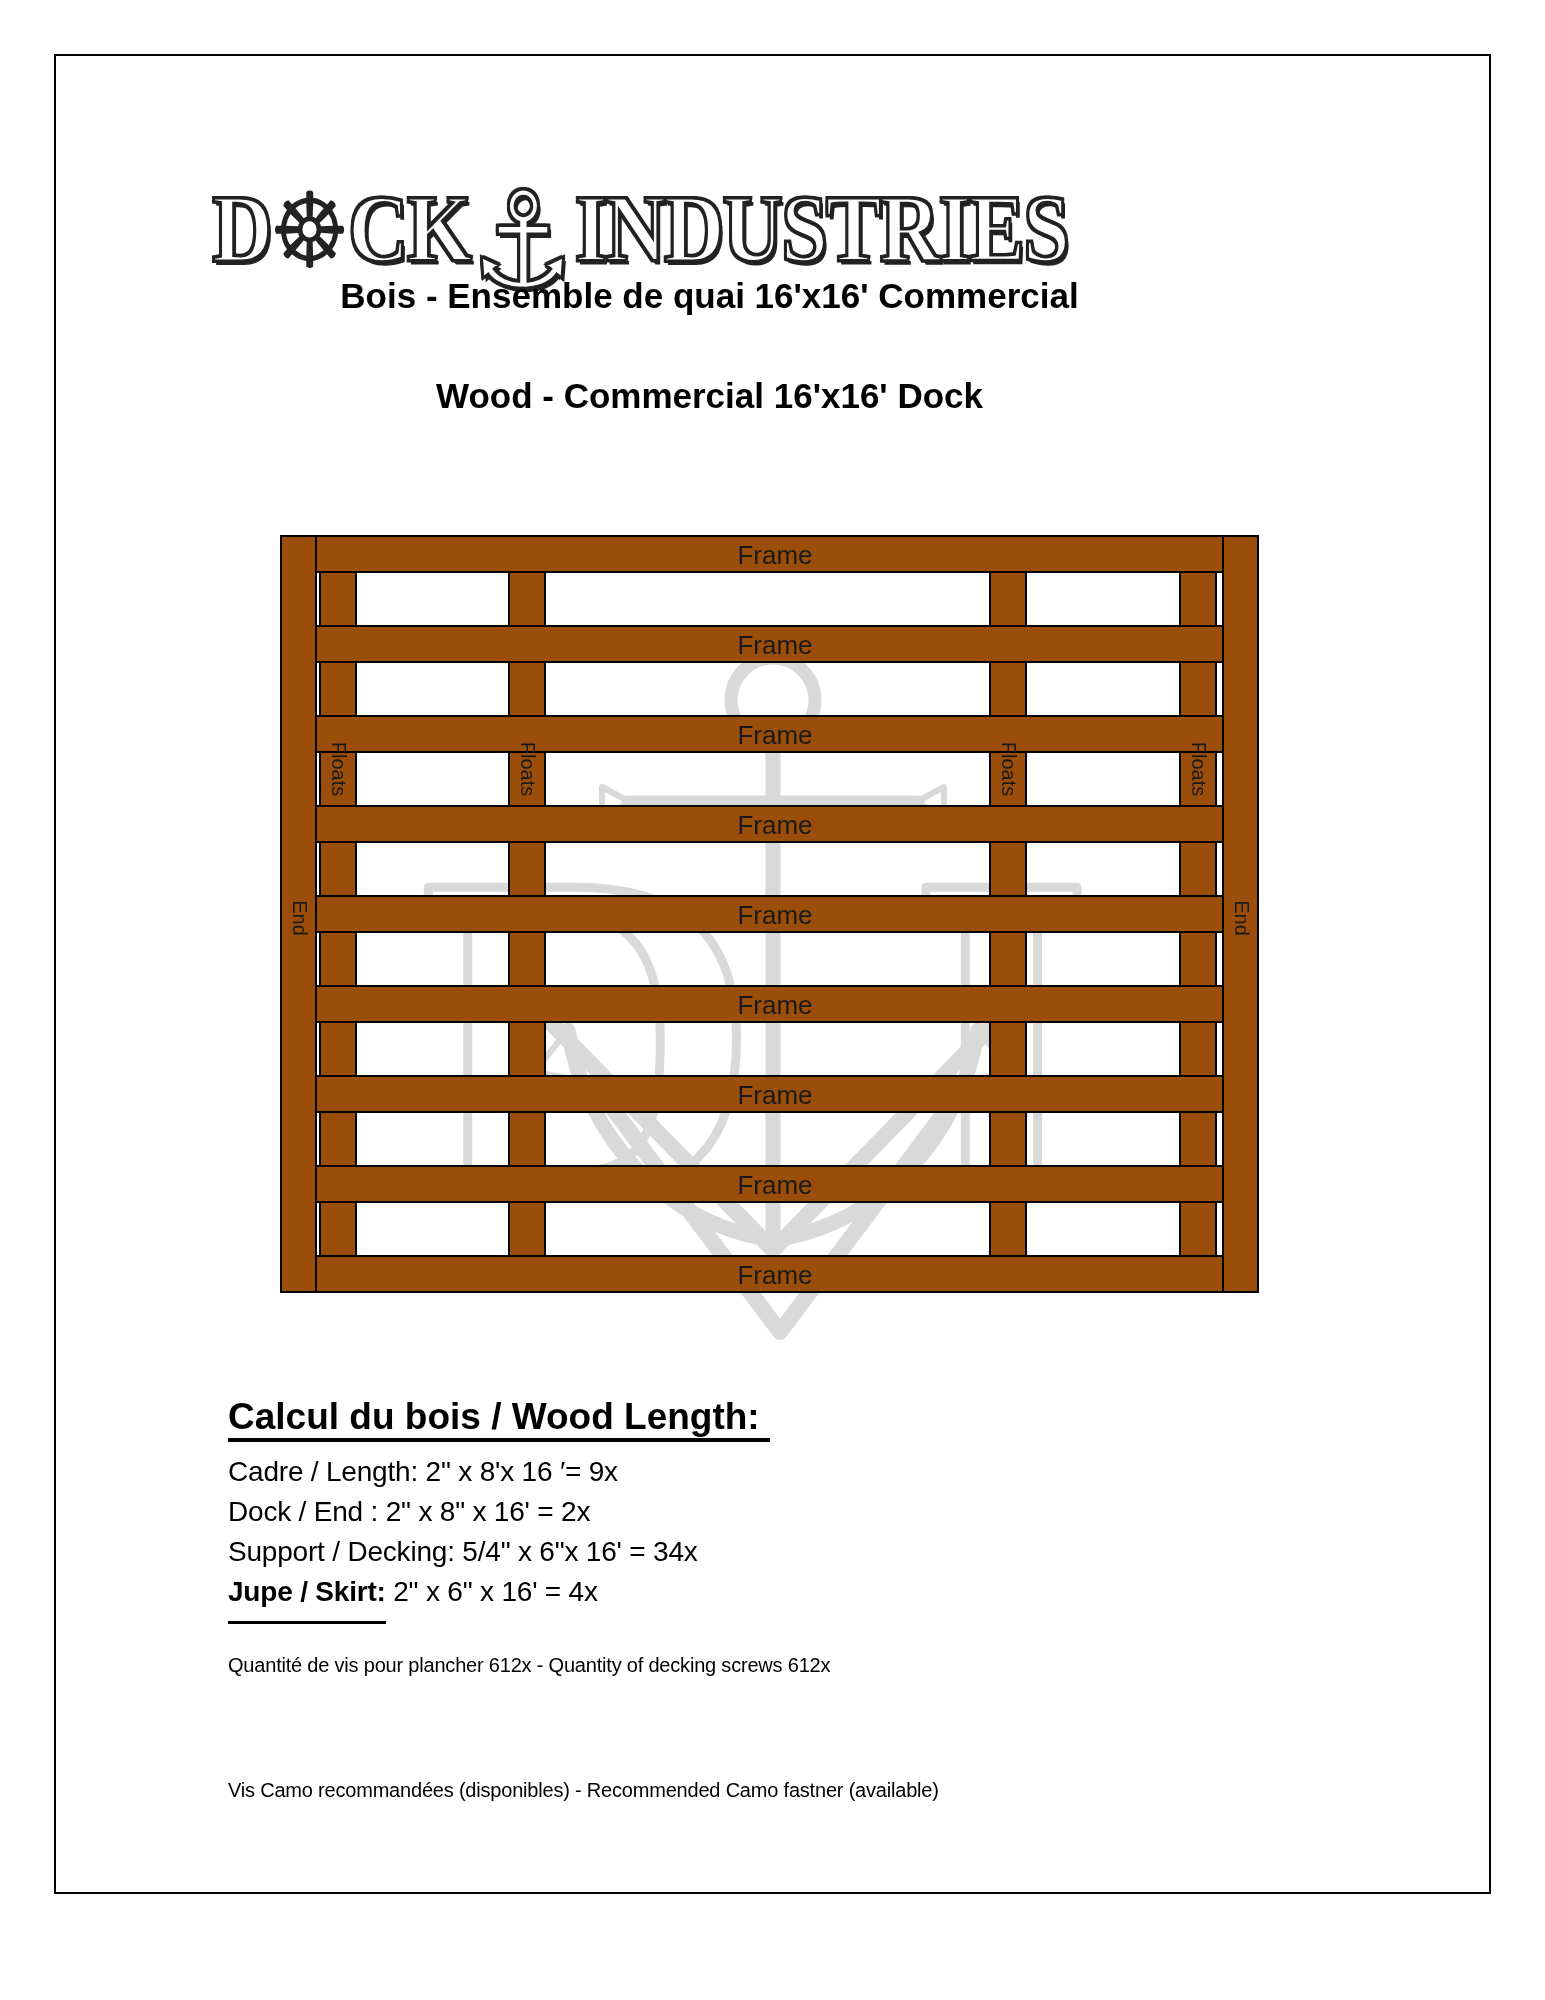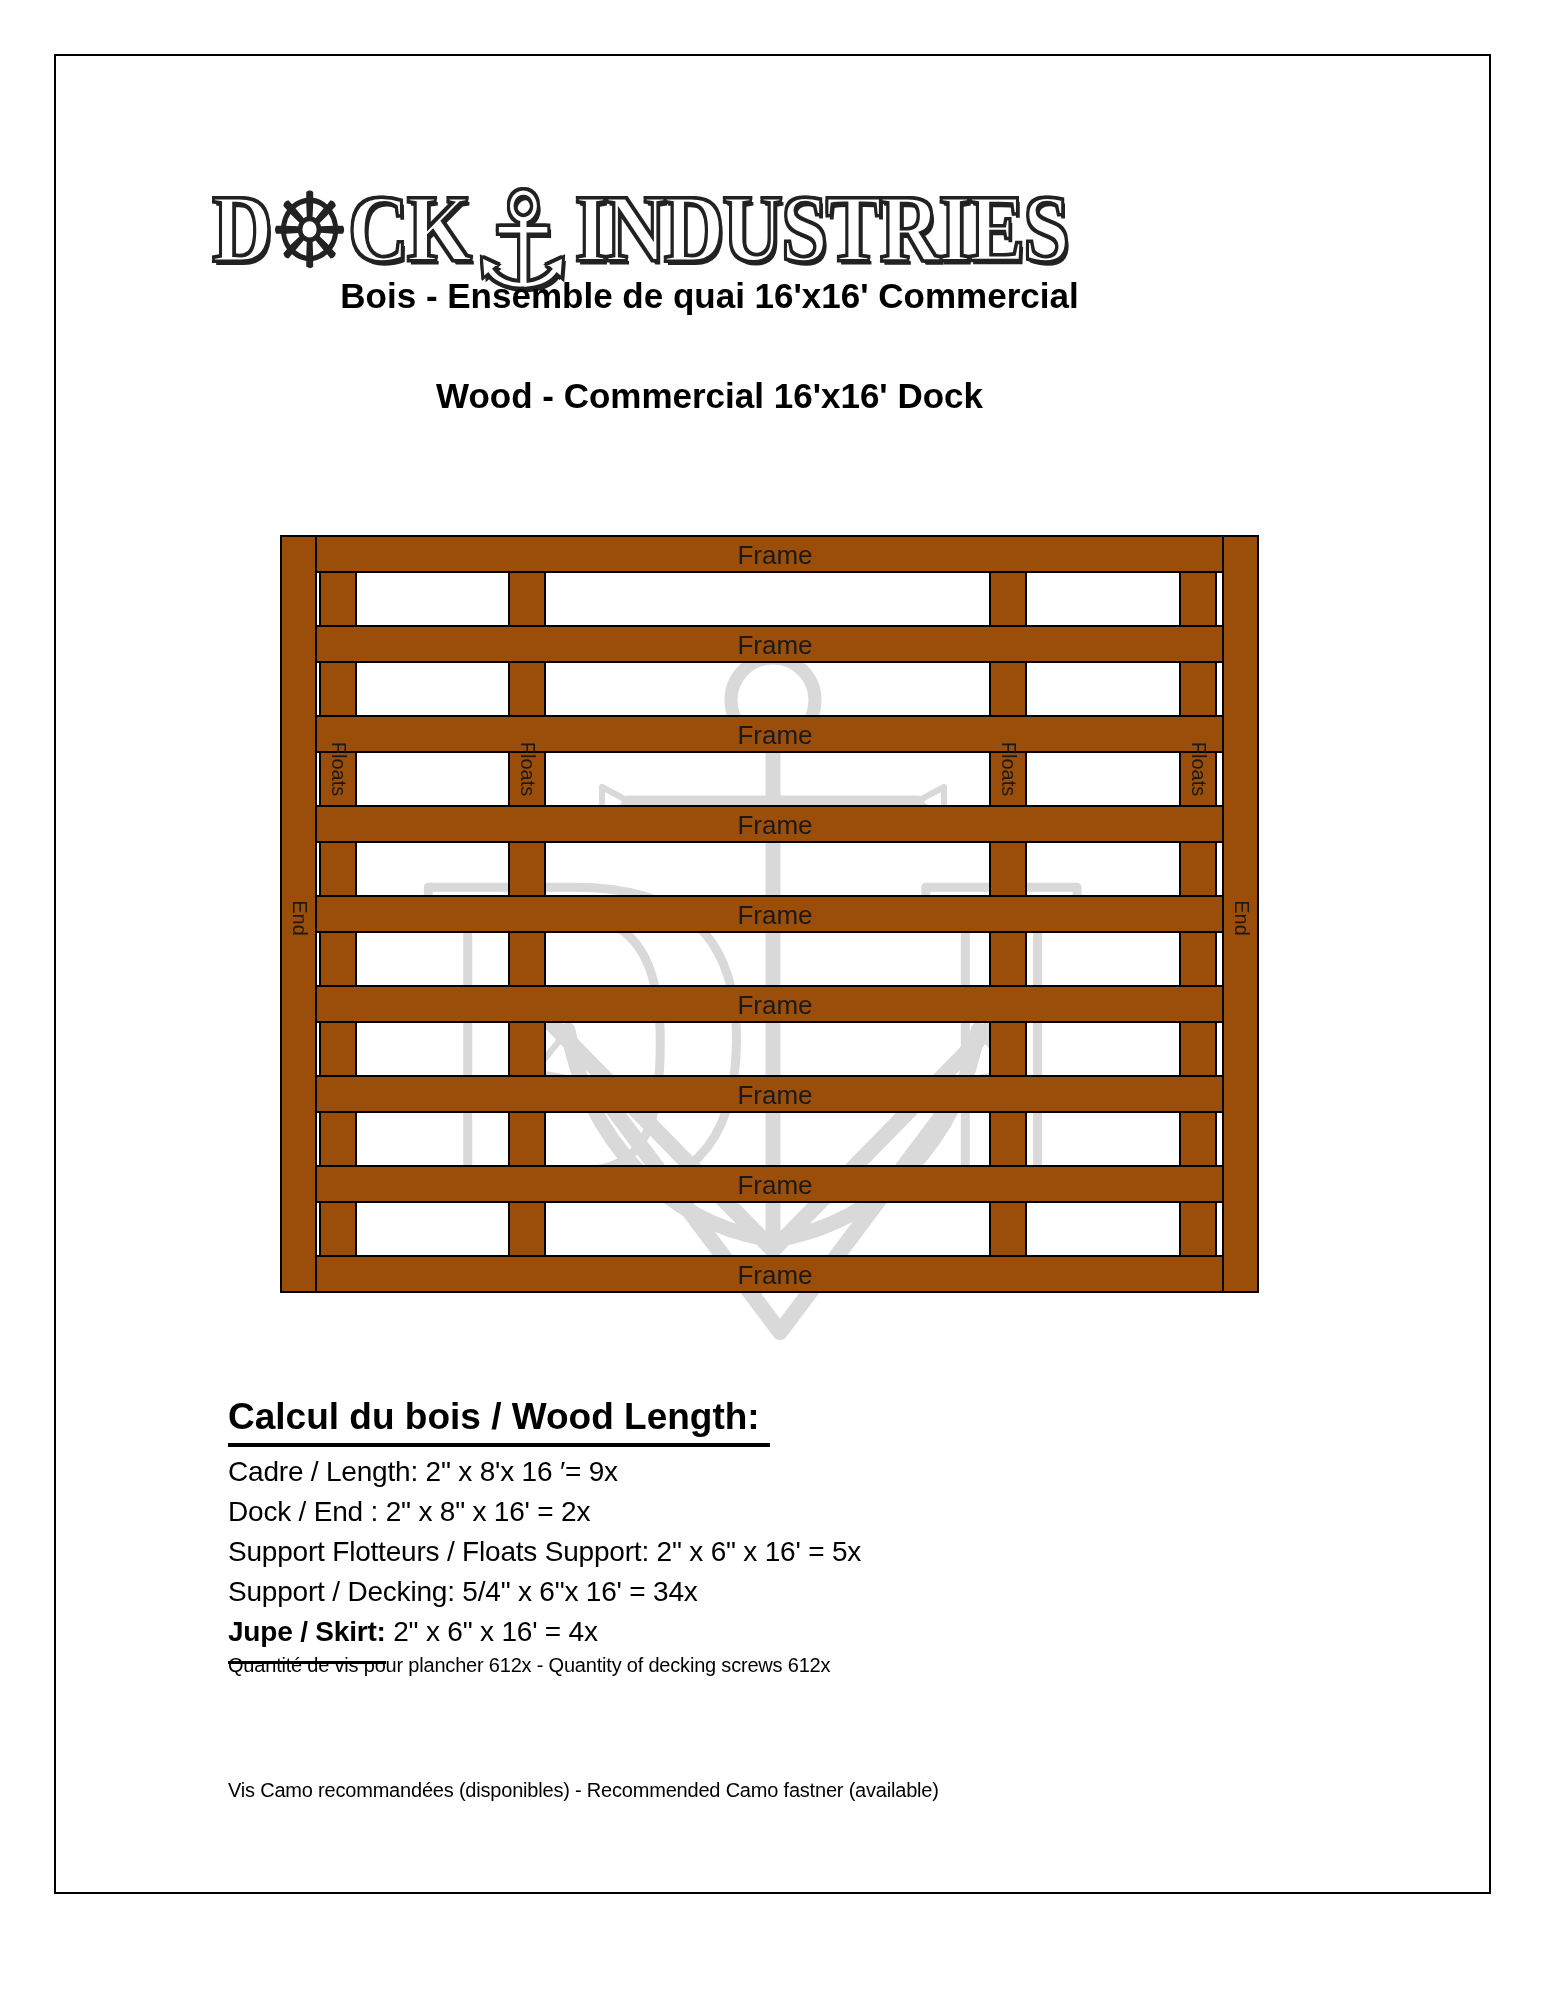--- a/index.html
+++ b/index.html
@@ -42,21 +42,21 @@
   }
   #title-fr{top:276px}
   #title-en{top:376px}
   
   #diagram-svg{position:absolute;left:0;top:430px;}
   
   .materials-heading{
     position:absolute;left:228px;top:1396px;font-size:37px;font-weight:bold;
   }
   .materials-heading span{
-    display:inline-block;border-bottom:4px solid #000;padding-bottom:5px;padding-right:10px;
+    display:inline-block;border-bottom:4px solid #000;padding-right:10px;
   }
   .mat-list{
     position:absolute;left:228px;top:1452px;font-size:28px;line-height:40px;
     letter-spacing:-.2px;white-space:nowrap;
   }
   .mat-line .label.em{
     font-weight:bold;border-bottom:3px solid #000;padding-bottom:14px;
   }
   .note{
     position:absolute;left:228px;font-size:20px;letter-spacing:-.2px;white-space:nowrap;
@@ -132,19 +132,18 @@
     </g>
 </svg>
 
 <div class="materials-heading">
   <span>Calcul du bois / Wood Length:</span>
 </div>
 
 <div class="mat-list">
   <div class="mat-line"><span class="label">Cadre / Length:</span><span> 2" x 8'x 16 ′= 9x</span></div>
   <div class="mat-line"><span class="label">Dock / End :</span><span> 2" x 8" x 16' = 2x</span></div>
-  <div class="mat-line"><span class="label">Support Flotteurs / Floats Support:</span><span> 2" x 6" x 16' = 5x</span></div>
   <div class="mat-line"><span class="label">Support / Decking:</span><span> 5/4" x 6"x 16' = 34x</span></div>
   <div class="mat-line"><span class="label em">Jupe / Skirt:</span><span> 2" x 6" x 16' = 4x</span></div>
 </div>
 
 <div class="note" id="note-0">Quantité de vis pour plancher 612x - Quantity of decking screws 612x</div>
 <div class="note" id="note-1">Vis Camo recommandées (disponibles) - Recommended Camo fastner (available)</div>
 
 </body></html>

